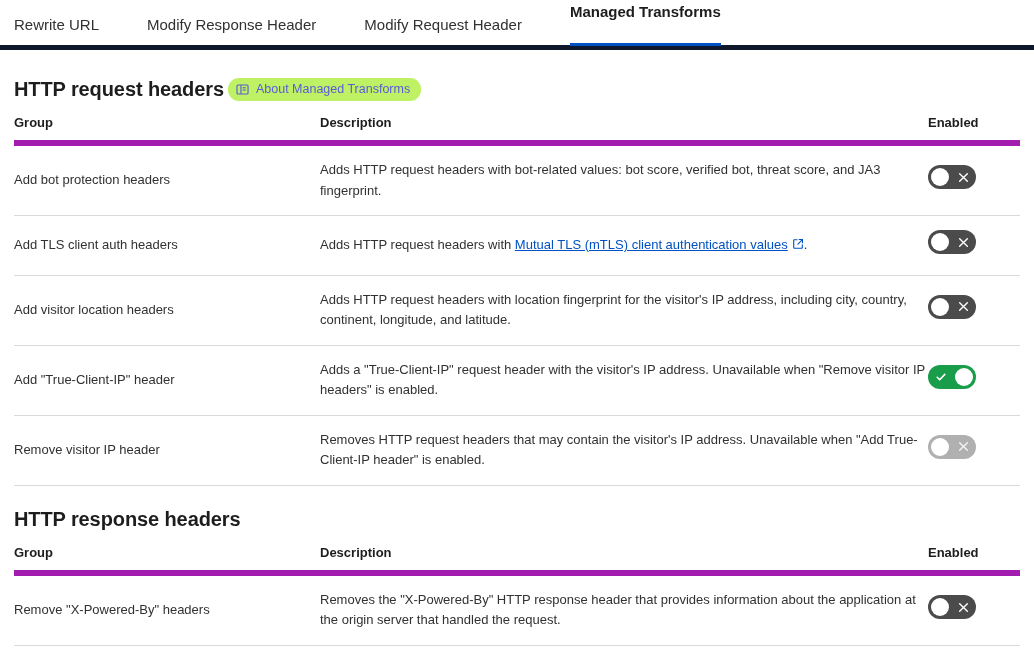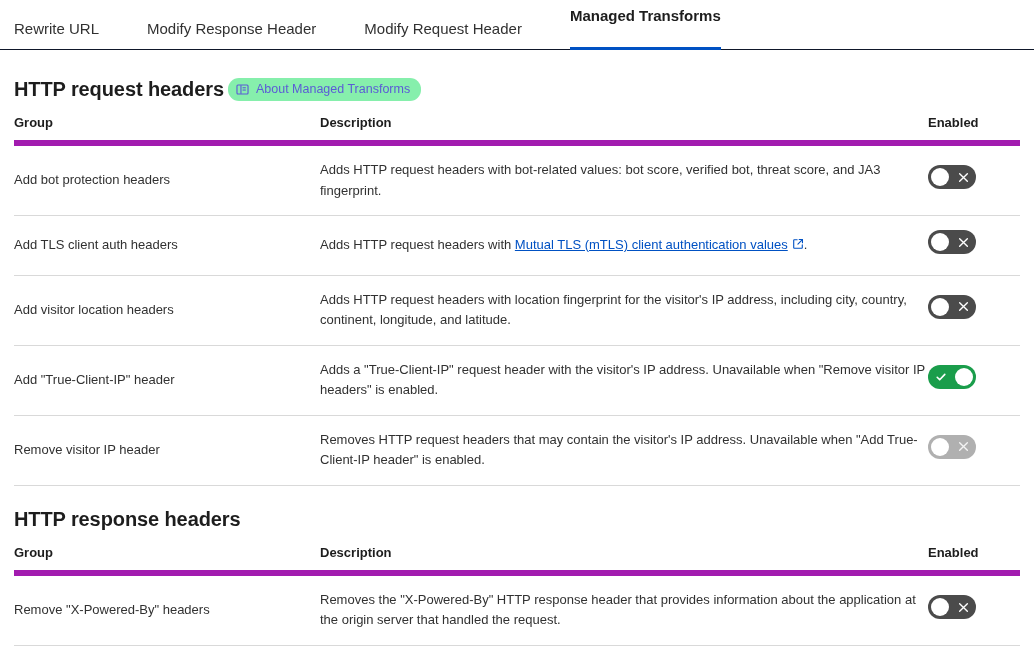--- a/index.html
+++ b/index.html
@@ -16,21 +16,21 @@
     color: #313131;
     -webkit-font-smoothing: antialiased;
   }
 
   
   .tabbar {
     display: flex;
     align-items: flex-end;
     height: 50px;
     padding: 0 0 0 14px;
-    border-bottom: 1px solid #0f172a;
+    border-bottom: 5px solid #0f172a;
     position: relative;
   }
   .tab {
     font-size: 15px;
     color: #313131;
     padding: 0 0 14px 0;
     margin-right: 48px;
     line-height: 1;
     cursor: pointer;
     white-space: nowrap;
@@ -56,21 +56,21 @@
     font-size: 20px;
     font-weight: bold;
     color: #1d1d1d;
     margin: 0;
     letter-spacing: -0.1px;
   }
   .about-badge {
     display: inline-flex;
     align-items: center;
     gap: 7px;
-    background: #86efac;
+    background: #bef264;
     color: #5b5bd6;
     border-radius: 11px;
     padding: 3px 11px 3px 8px;
     font-size: 12.5px;
     cursor: pointer;
     white-space: nowrap;
     line-height: 1.3;
   }
   .about-badge svg { display: block; flex: 0 0 auto; }
 

